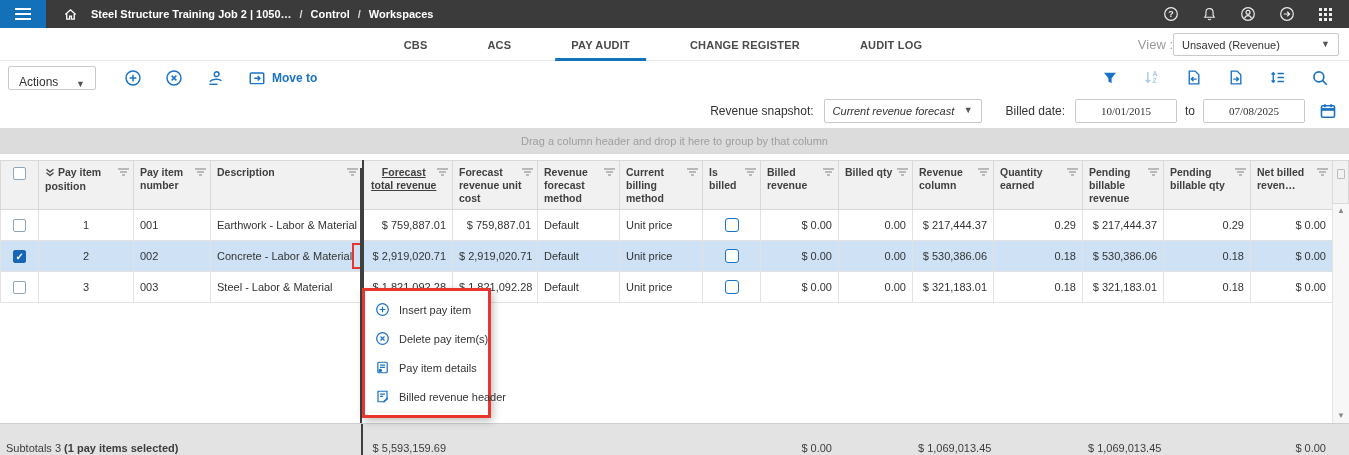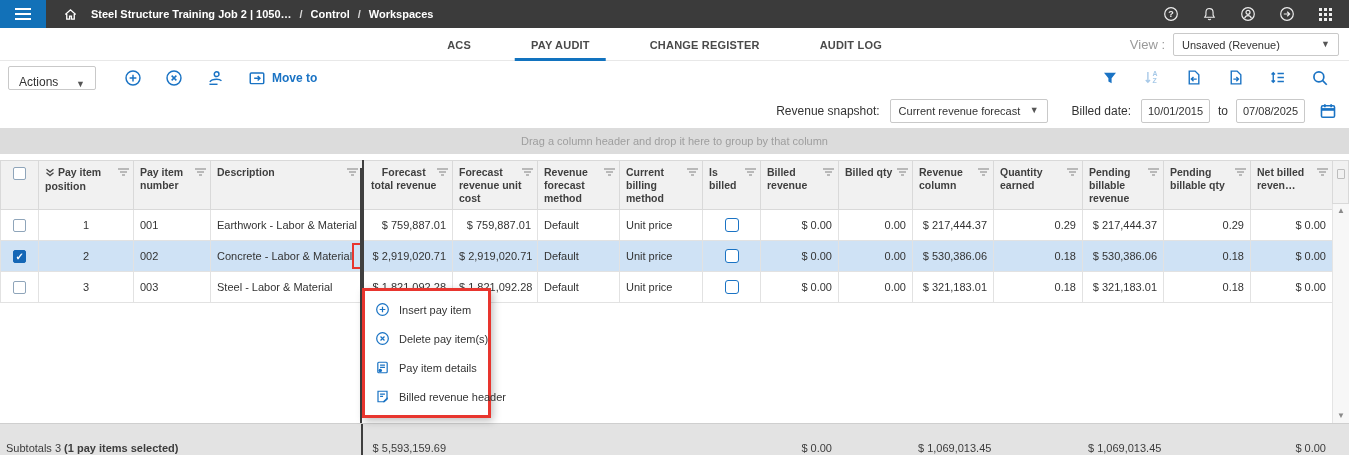--- a/index.html
+++ b/index.html
@@ -14,50 +14,50 @@
   .crumbs { color:#fff; font-size:11px; font-weight:bold; display:flex; gap:8px; align-items:center; }
   .crumbs .sep { color:#d8d8d8; }
   .topbar-right { margin-left:auto; display:flex; align-items:center; gap:23px; padding-right:16px; }
   .t-icon { display:flex; color:#ededed; }
 
   
   .tabbar { height:33px; position:relative; border-bottom:1px solid #e8e8e8; background:#fff; }
   .tabs { position:absolute; left:50%; top:0; transform:translateX(-52%); height:33px; display:flex; align-items:center; }
   .tab { position:relative; height:33px; display:flex; align-items:center; padding:0 30px; font-size:11px; font-weight:bold; color:#4a4a4a; letter-spacing:.2px; cursor:pointer; }
   .tab.active::after { content:""; position:absolute; left:14px; right:14px; bottom:0; height:3px; background:#1273bf; }
-  .view-wrap { position:absolute; right:10px; top:5px; display:flex; align-items:center; gap:8px; }
+  .view-wrap { position:absolute; right:10px; top:5px; display:flex; align-items:center; gap:0; }
   .view-label { color:#9a9a9a; font-size:13px; }
   .view-select { width:166px; height:23px; border:1px solid #c9c9c9; border-radius:2px; display:flex; align-items:center; justify-content:space-between; padding:0 8px; font-size:11px; color:#333; background:#fff; cursor:pointer; }
   .caret { font-size:9px; color:#555; line-height:1; }
 
   
   .toolbar { height:33px; display:flex; align-items:center; background:#fff; }
   .actions-btn { margin-left:8px; width:88px; height:24px; border:1px solid #c9c9c9; border-radius:2px; background:#fff; display:flex; align-items:flex-end; justify-content:space-between; padding:0 10px; font-size:12px; color:#333; cursor:pointer; }
   .tb-icons { display:flex; align-items:center; gap:23px; margin-left:28px; }
   .tb-icon { color:#1a73c4; display:flex; cursor:pointer; }
   .moveto { display:flex; align-items:center; gap:6px; color:#1a73c4; font-size:12px; font-weight:bold; cursor:pointer; }
   .tb-right { margin-left:auto; display:flex; align-items:center; gap:25px; padding-right:20px; }
   .tb-icon.disabled { color:#a7c9e8; }
 
   
   .filterbar { height:33px; display:flex; align-items:center; justify-content:flex-end; gap:8px; padding-right:12px; font-size:12px; color:#333; background:#fff;padding-left:28px; }
   .f-label { margin-right:2px; }
-  .snap-select { width:158px; height:24px; border:1px solid #c9c9c9; border-radius:2px; display:flex; align-items:center; justify-content:space-between; padding:0 8px; font-size:11px; background:#fff; cursor:pointer; margin-right:16px; }
-  .date-input { width:69px; height:24px; border:1px solid #c9c9c9; border-radius:2px; text-align:center; font-size:11px; color:#333; font-family:Liberation Sans, sans-serif; }
+  .snap-select { width:158px; height:24px; border:1px solid #c9c9c9; border-radius:2px; display:flex; align-items:center; justify-content:space-between; padding:0 8px; font-size:11px; background:#fff; cursor:pointer; margin-right:16px;font-style:italic; }
+  .date-input { width:102px; height:24px; border:1px solid #c9c9c9; border-radius:2px; text-align:center; font-size:11px; color:#333; font-family:Liberation Serif, serif; }
   .cal-icon { color:#1a73c4; display:flex; margin-left:6px; cursor:pointer; }
 
   
   .groupbar { height:26px; margin-top:1px; background:#dcdcdc; display:flex; align-items:center; justify-content:center; color:#9e9e9e; font-size:11px; }
 
   
   .gridwrap { margin-top:6px; position:relative; }
   table.grid { border-collapse:collapse; table-layout:fixed; width:1332px; }
   .grid th { background:#f1f1f1; border:1px solid #d9d9d9; font-size:10.5px; font-weight:bold; color:#3f3f3f; text-align:left; vertical-align:top; padding:5px 14px 4px 6px; height:44px; line-height:1.25; position:relative; }
   .grid th.cth { padding:5px 4px; }
-  .grid th.cc { text-align:center; }
+  .grid th.cc { text-align:center;text-decoration:underline; }
   .grid td { border:1px solid #e2e2e2; height:31px; padding:0 6px; font-size:11px; color:#333; background:#fff; white-space:nowrap; overflow:hidden; }
   .grid td.num { text-align:right; }
   .grid td.ctr { text-align:center; }
   .fz { border-left:2px solid #3f3f3f !important; }
   tr.unapproved td { font-weight:bold; border-bottom:2px solid #3c3c3c; }
   tr.sel-row td { background:#cfe2f5; }
   .flt { position:absolute; top:7px; right:4px; display:flex; flex-direction:column; align-items:center; gap:1.5px; }
   .flt i { display:block; height:1.5px; background:#b9b9b9; }
   .flt i:nth-child(1){ width:11px; } .flt i:nth-child(2){ width:7px; } .flt i:nth-child(3){ width:3px; }
   .sort-ic { margin-right:3px; vertical-align:-1px; color:#4a4a4a; }
@@ -153,20 +153,21 @@
             <rect x="6" y="11" width="3" height="3"></rect>
             <rect x="11" y="11" width="3" height="3"></rect>
           </g>
         </svg>
     </span>
   </div>
 </div>
 
 <div class="tabbar">
   <div class="tabs">
+    <div class="tab">CBS</div>
     <div class="tab">ACS</div>
     <div class="tab active">PAY AUDIT</div>
     <div class="tab">CHANGE REGISTER</div>
     <div class="tab">AUDIT LOG</div>
   </div>
   <div class="view-wrap">
     <span class="view-label">View :</span>
     <div class="view-select">
       <span>Unsaved (Revenue)</span>
       <span class="caret">▼</span>

